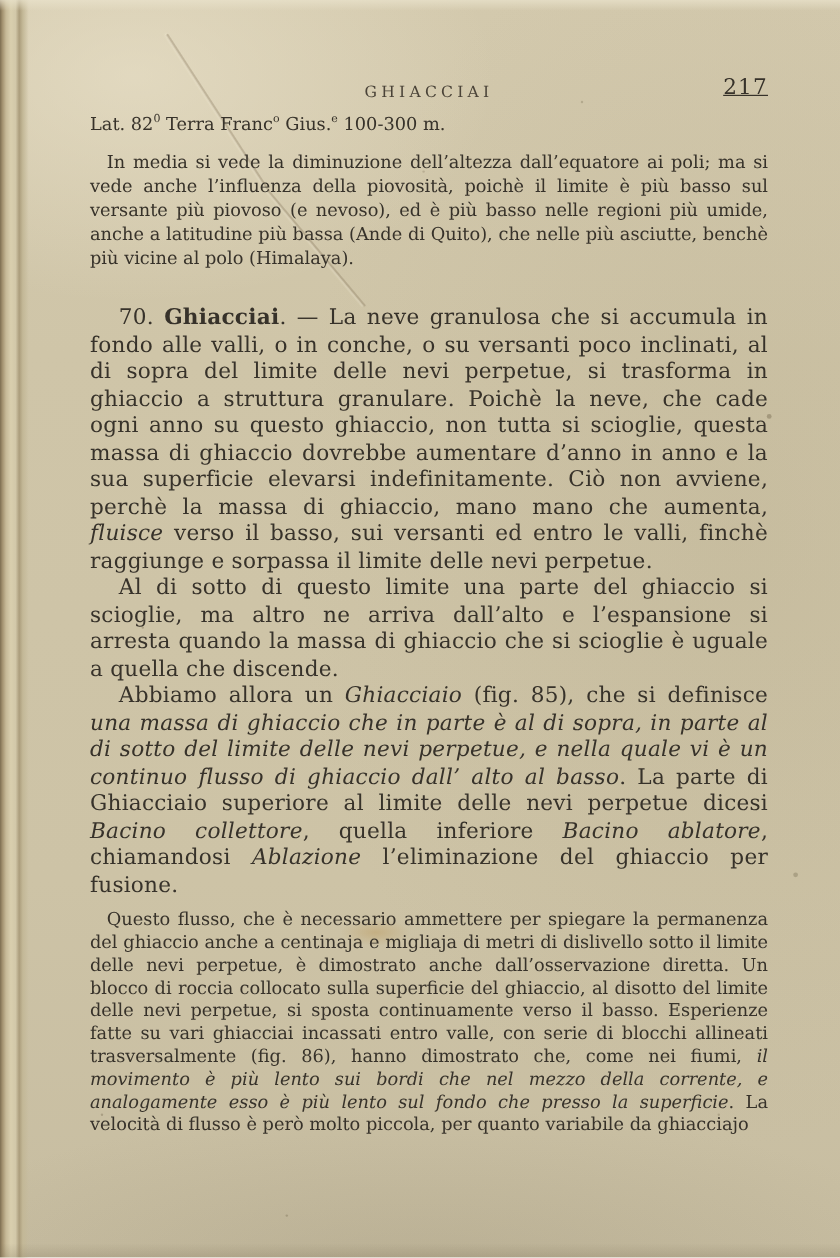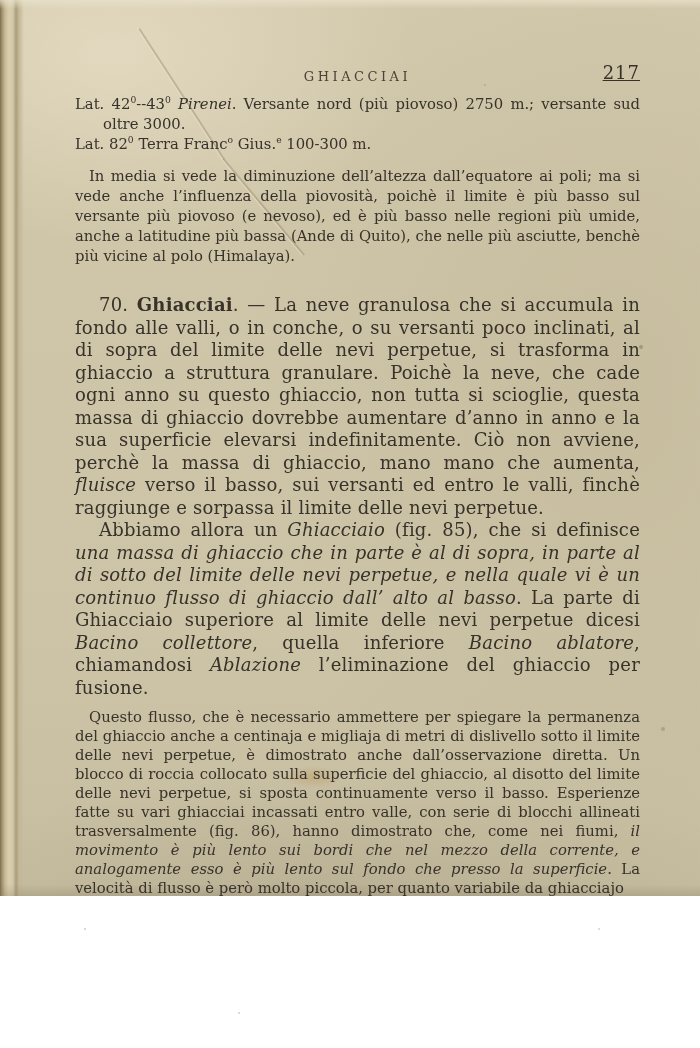--- a/index.html
+++ b/index.html
@@ -1,21 +1,21 @@
 <!DOCTYPE html>
 <html lang="it" style="--c-paper: #cfc5a8; --c-paper-light: #dcd3b8; --c-paper-dark: #c3b99c; --c-ink: #37322a; --c-ink-light: #4a4338; --c-edge-brown: #8a7a5a;"><head>
 <meta charset="utf-8">
 <style>
   html,body{margin:0;padding:0;}
   body{
     width:700px;height:1048px;overflow:hidden;
     font-family:"DejaVu Serif","Liberation Serif",serif;
   }
   .page{
-    position:relative;width:700px;height:896px;
+    position:relative;width:700px;height:1048px;
     color:var(--c-ink,#37322a);
     background:
       radial-gradient(ellipse 430px 270px at 16% 6%, rgba(238,230,207,0.55), rgba(238,230,207,0) 70%),
       radial-gradient(ellipse 520px 720px at 88% 42%, rgba(172,160,128,0.22), rgba(0,0,0,0) 72%),
       radial-gradient(ellipse 600px 180px at 50% 101%, rgba(130,120,95,0.20), rgba(0,0,0,0) 75%),
       linear-gradient(180deg,#d3c9ad 0%,#cfc5a8 28%,#cdc3a6 70%,#c7bda1 100%);
   }
   
   .edge-left{
     position:absolute;left:0;top:0;bottom:0;width:24px;
@@ -104,30 +104,30 @@
   <div class="stain"></div>
   <div class="speckles"></div>
 
   <div class="content">
     <div class="running-head">
       <span class="head-title">GHIACCIAI</span>
       <span class="page-num">217</span>
     </div>
 
     <div class="lat-list">
-        <p class="para"><span>Lat. 42</span><span class="sup">0</span><span>--43</span><span class="sup">0</span><span> </span><span class="italic">Pirenei</span><span>. Versante nord (più piovoso) 2750 m.; versante sud oltre 3000.</span></p>
         <p class="para"><span>Lat. 82</span><span class="sup">0</span><span> Terra Franc</span><span class="sup">o</span><span> Gius.</span><span class="sup">e</span><span> 100-300 m.</span></p>
       </div>
 
     <div class="intro">
         <p class="para"><span>In media si vede la diminuzione dell’altezza dall’equatore ai poli; ma si vede anche l’influenza della piovosità, poichè il limite è più basso sul versante più piovoso (e nevoso), ed è più basso nelle regioni più umide, anche a latitudine più bassa (Ande di Quito), che nelle più asciutte, benchè più vicine al polo (Himalaya).</span></p>
       </div>
 
     <div class="main-section">
         <p class="para"><span>70. </span><span class="bold">Ghiacciai</span><span>. — La neve granulosa che si accumula in fondo alle valli, o in conche, o su versanti poco inclinati, al di sopra del limite delle nevi perpetue, si trasforma in ghiaccio a struttura granulare. Poichè la neve, che cade ogni anno su questo ghiaccio, non tutta si scioglie, questa massa di ghiaccio dovrebbe aumentare d’anno in anno e la sua superficie elevarsi indefinitamente. Ciò non avviene, perchè la massa di ghiaccio, mano mano che aumenta, </span><span class="italic">fluisce</span><span> verso il basso, sui versanti ed entro le valli, finchè raggiunge e sorpassa il limite delle nevi perpetue.</span></p>
+        <p class="para"><span>Al di sotto di questo limite una parte del ghiaccio si scioglie, ma altro ne arriva dall’alto e l’espansione si arresta quando la massa di ghiaccio che si scioglie è uguale a quella che discende.</span></p>
         <p class="para"><span>Abbiamo allora un </span><span class="italic">Ghiacciaio</span><span> (fig. 85), che si definisce </span><span class="italic">una massa di ghiaccio che in parte è al di sopra, in parte al di sotto del limite delle nevi perpetue, e nella quale vi è un continuo flusso di ghiaccio dall’ alto al basso</span><span>. La parte di Ghiacciaio superiore al limite delle nevi perpetue dicesi </span><span class="italic">Bacino collettore</span><span>, quella inferiore </span><span class="italic">Bacino ablatore</span><span>, chiamandosi </span><span class="italic">Ablazione</span><span> l’eliminazione del ghiaccio per fusione.</span></p>
       </div>
 
     <div class="fine-print">
         <p class="para"><span>Questo flusso, che è necessario ammettere per spiegare la permanenza del ghiaccio anche a centinaja e migliaja di metri di dislivello sotto il limite delle nevi perpetue, è dimostrato anche dall’osservazione diretta. Un blocco di roccia collocato sulla superficie del ghiaccio, al disotto del limite delle nevi perpetue, si sposta continuamente verso il basso. Esperienze fatte su vari ghiacciai incassati entro valle, con serie di blocchi allineati trasversalmente (fig. 86), hanno dimostrato che, come nei fiumi, </span><span class="italic">il movimento è più lento sui bordi che nel mezzo della corrente, e analogamente esso è più lento sul fondo che presso la superficie</span><span>. La velocità di flusso è però molto piccola, per quanto variabile da ghiacciajo</span></p>
       </div>
   </div>
 </div>
 
 </body></html>

